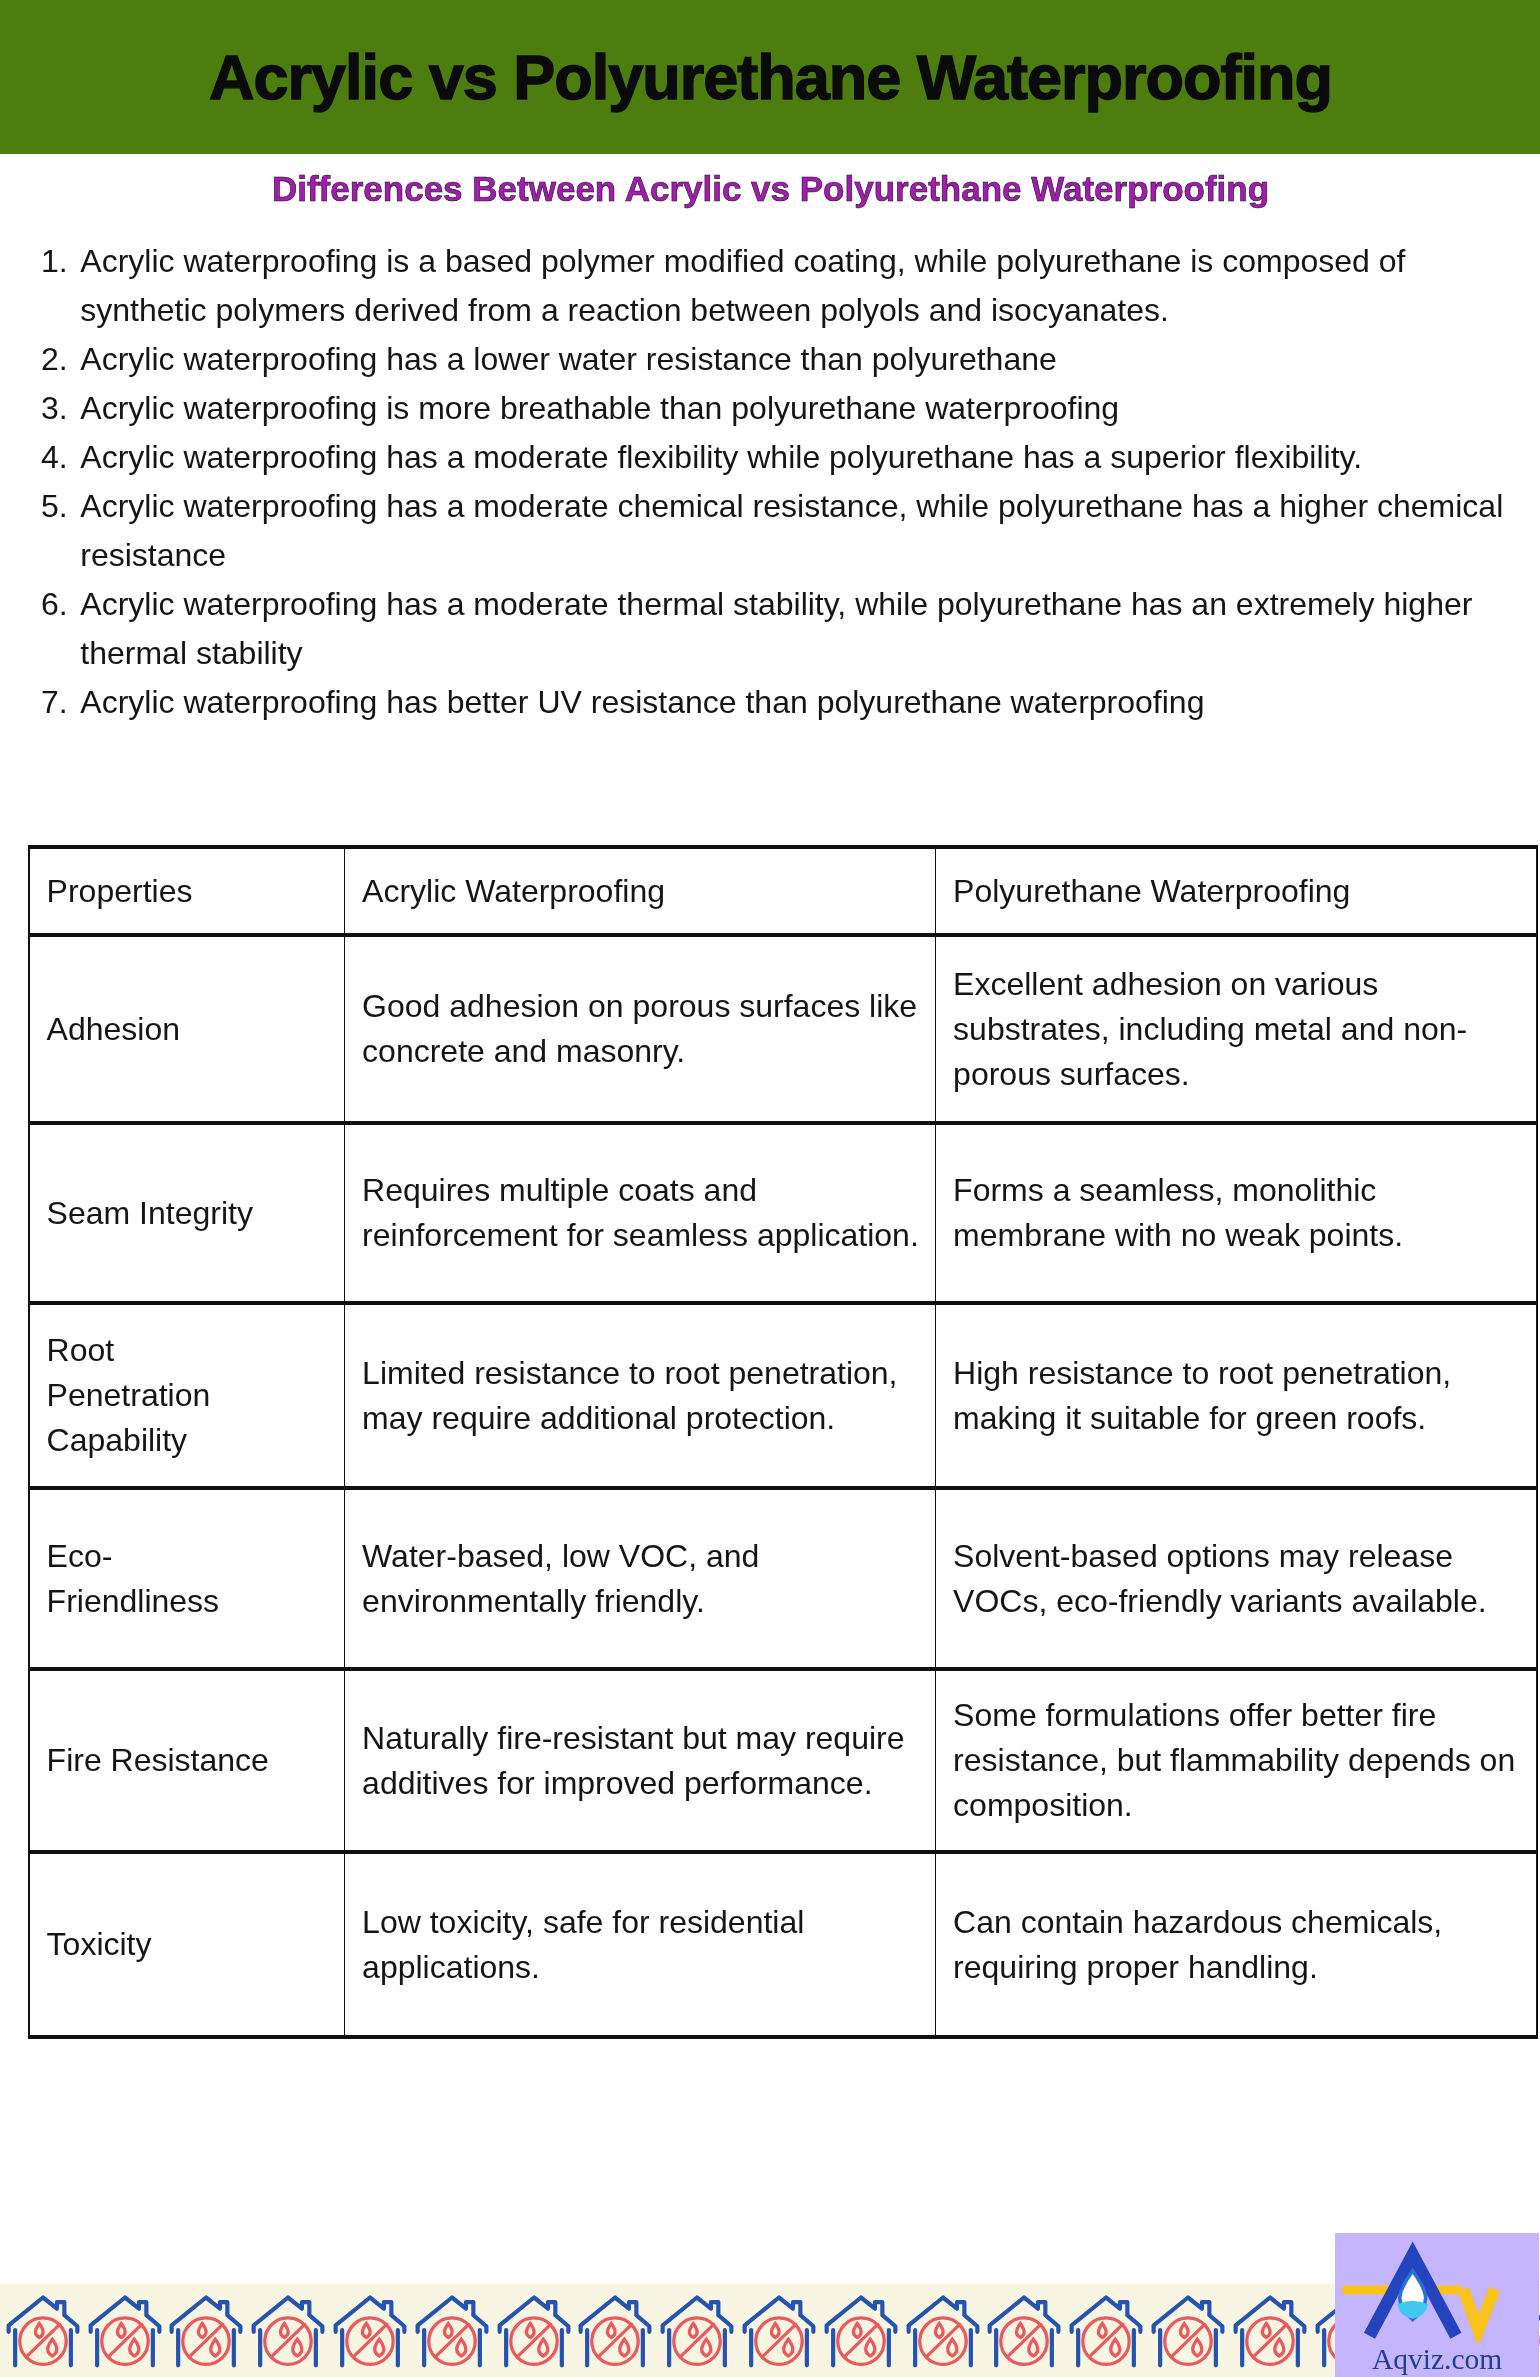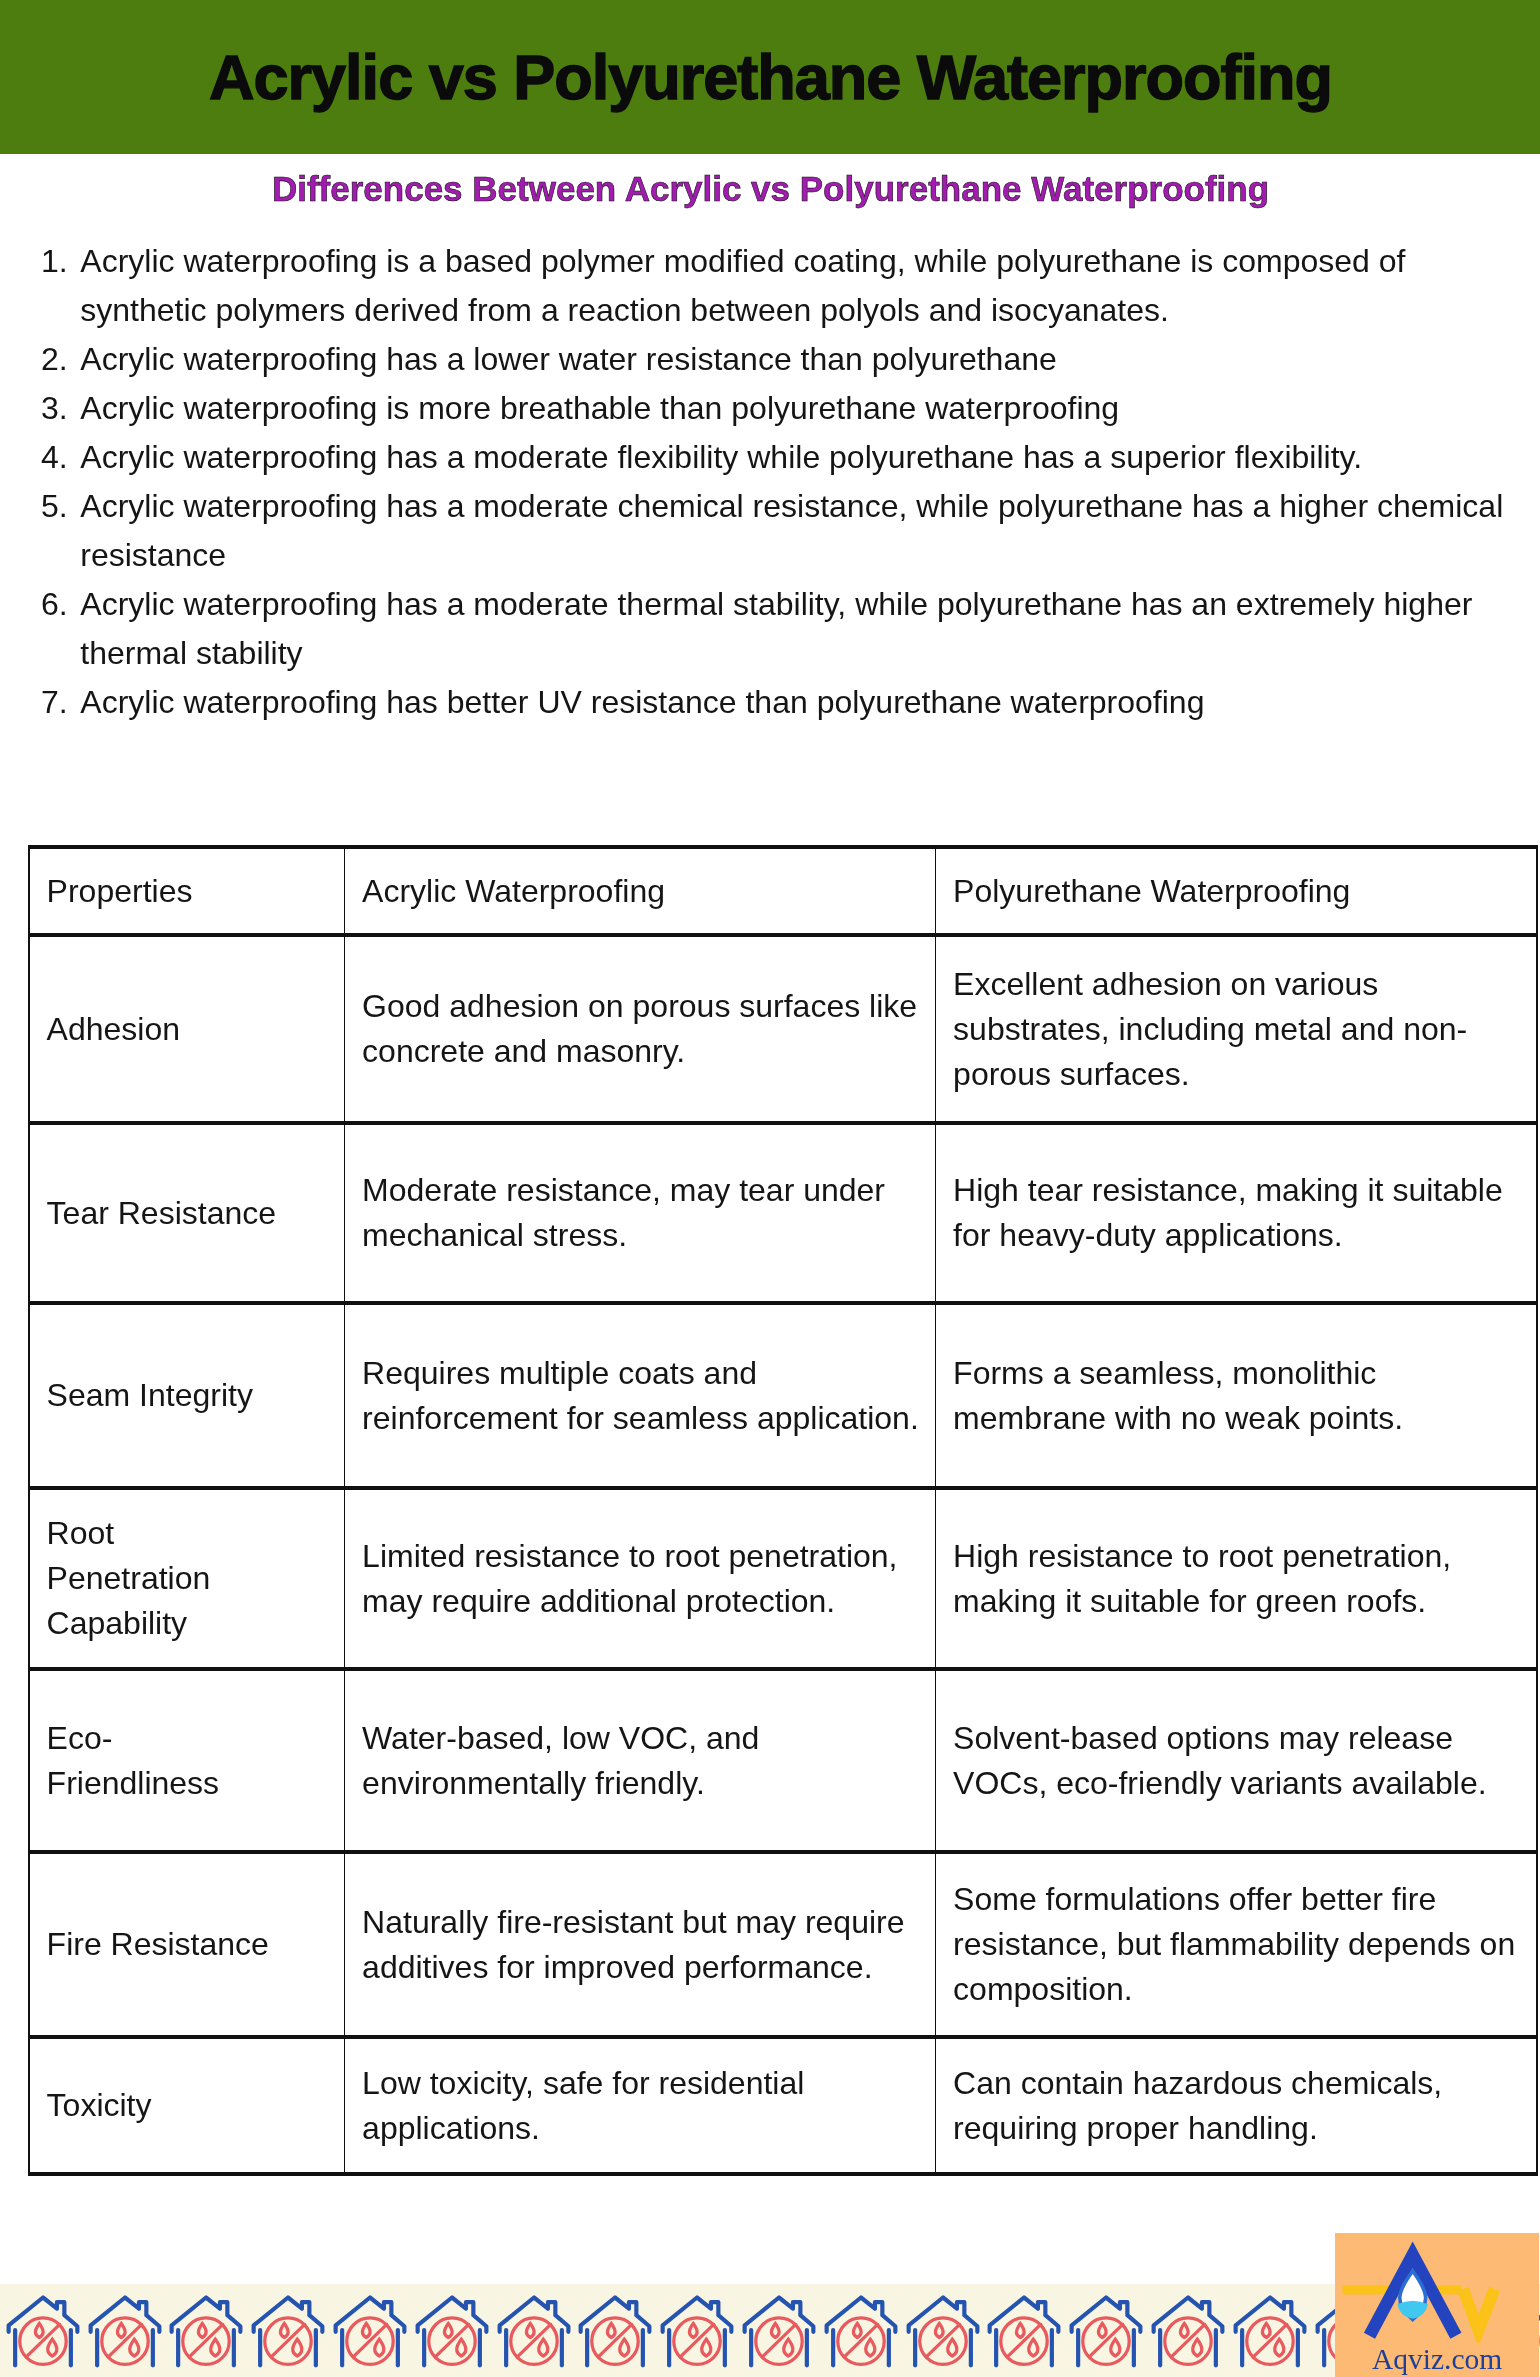--- a/index.html
+++ b/index.html
@@ -50,21 +50,21 @@
   tbody tr:nth-child(7){height:137px;}
   tbody tr:nth-child(8){height:209px;}
   .page-footer{
     position:absolute;left:0;bottom:0;width:1541px;height:94px;
     background:#F8F5E2;overflow:hidden;z-index:4;
     display:flex;align-items:center;gap:3.8px;padding-left:3.8px;box-sizing:border-box;
   }
   .house{flex:0 0 auto;width:78px;height:80px;}
   .logo-box{
     position:absolute;right:1.9px;bottom:0;width:204px;height:145px;
-    background:#fdba74;z-index:6;
+    background:#c4b5fd;z-index:6;
     display:flex;flex-direction:column;align-items:center;justify-content:flex-end;
     padding-bottom:2.9px;box-sizing:border-box;
   }
   .logo-box svg{display:block;}
   .brand{
     font-family:"Liberation Serif", serif;font-size:29.5px;color:#1E3F96;
     line-height:32px;white-space:nowrap;
   }
 </style>
 </head>
@@ -99,25 +99,20 @@
       <th>Polyurethane Waterproofing</th>
     </tr>
   </thead>
   <tbody>
     <tr>
       <td class="prop">Adhesion</td>
       <td>Good adhesion on porous surfaces like concrete and masonry.</td>
       <td>Excellent adhesion on various substrates, including metal and non-porous surfaces.</td>
     </tr>
     <tr>
-      <td class="prop">Tear Resistance</td>
-      <td>Moderate resistance, may tear under mechanical stress.</td>
-      <td>High tear resistance, making it suitable for heavy-duty applications.</td>
-    </tr>
-    <tr>
       <td class="prop">Seam Integrity</td>
       <td>Requires multiple coats and reinforcement for seamless application.</td>
       <td>Forms a seamless, monolithic membrane with no weak points.</td>
     </tr>
     <tr>
       <td class="prop">Root Penetration Capability</td>
       <td>Limited resistance to root penetration, may require additional protection.</td>
       <td>High resistance to root penetration, making it suitable for green roofs.</td>
     </tr>
     <tr>

